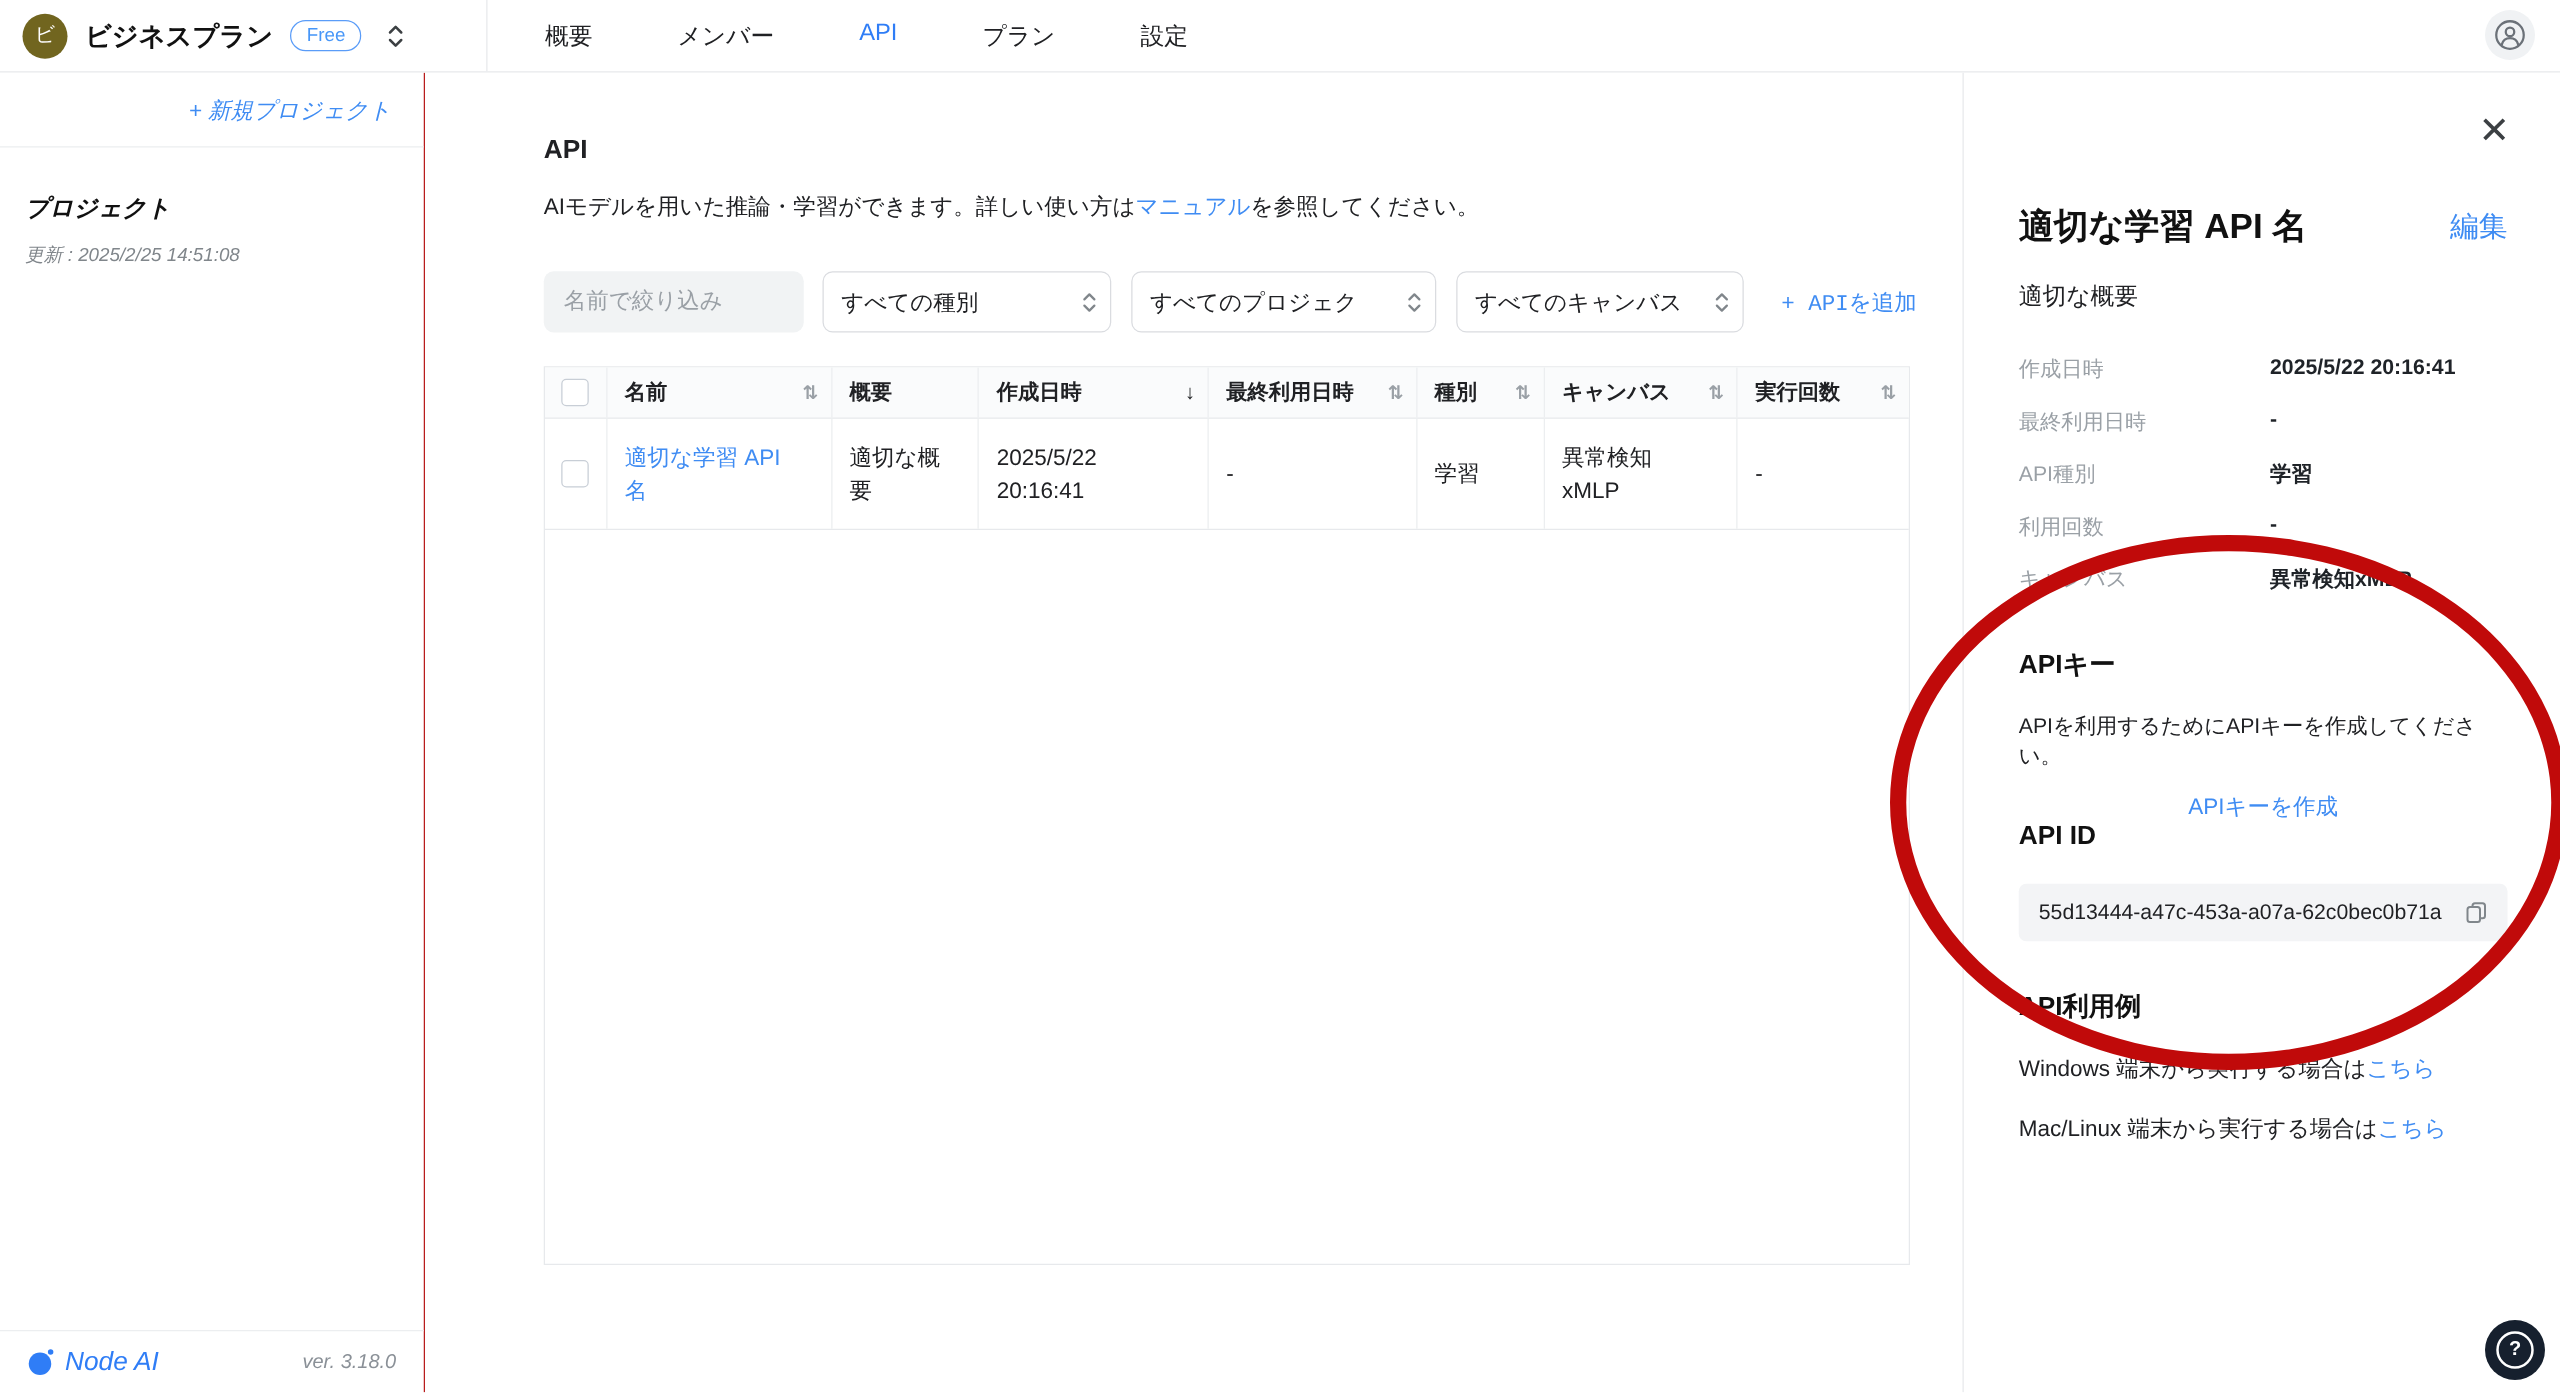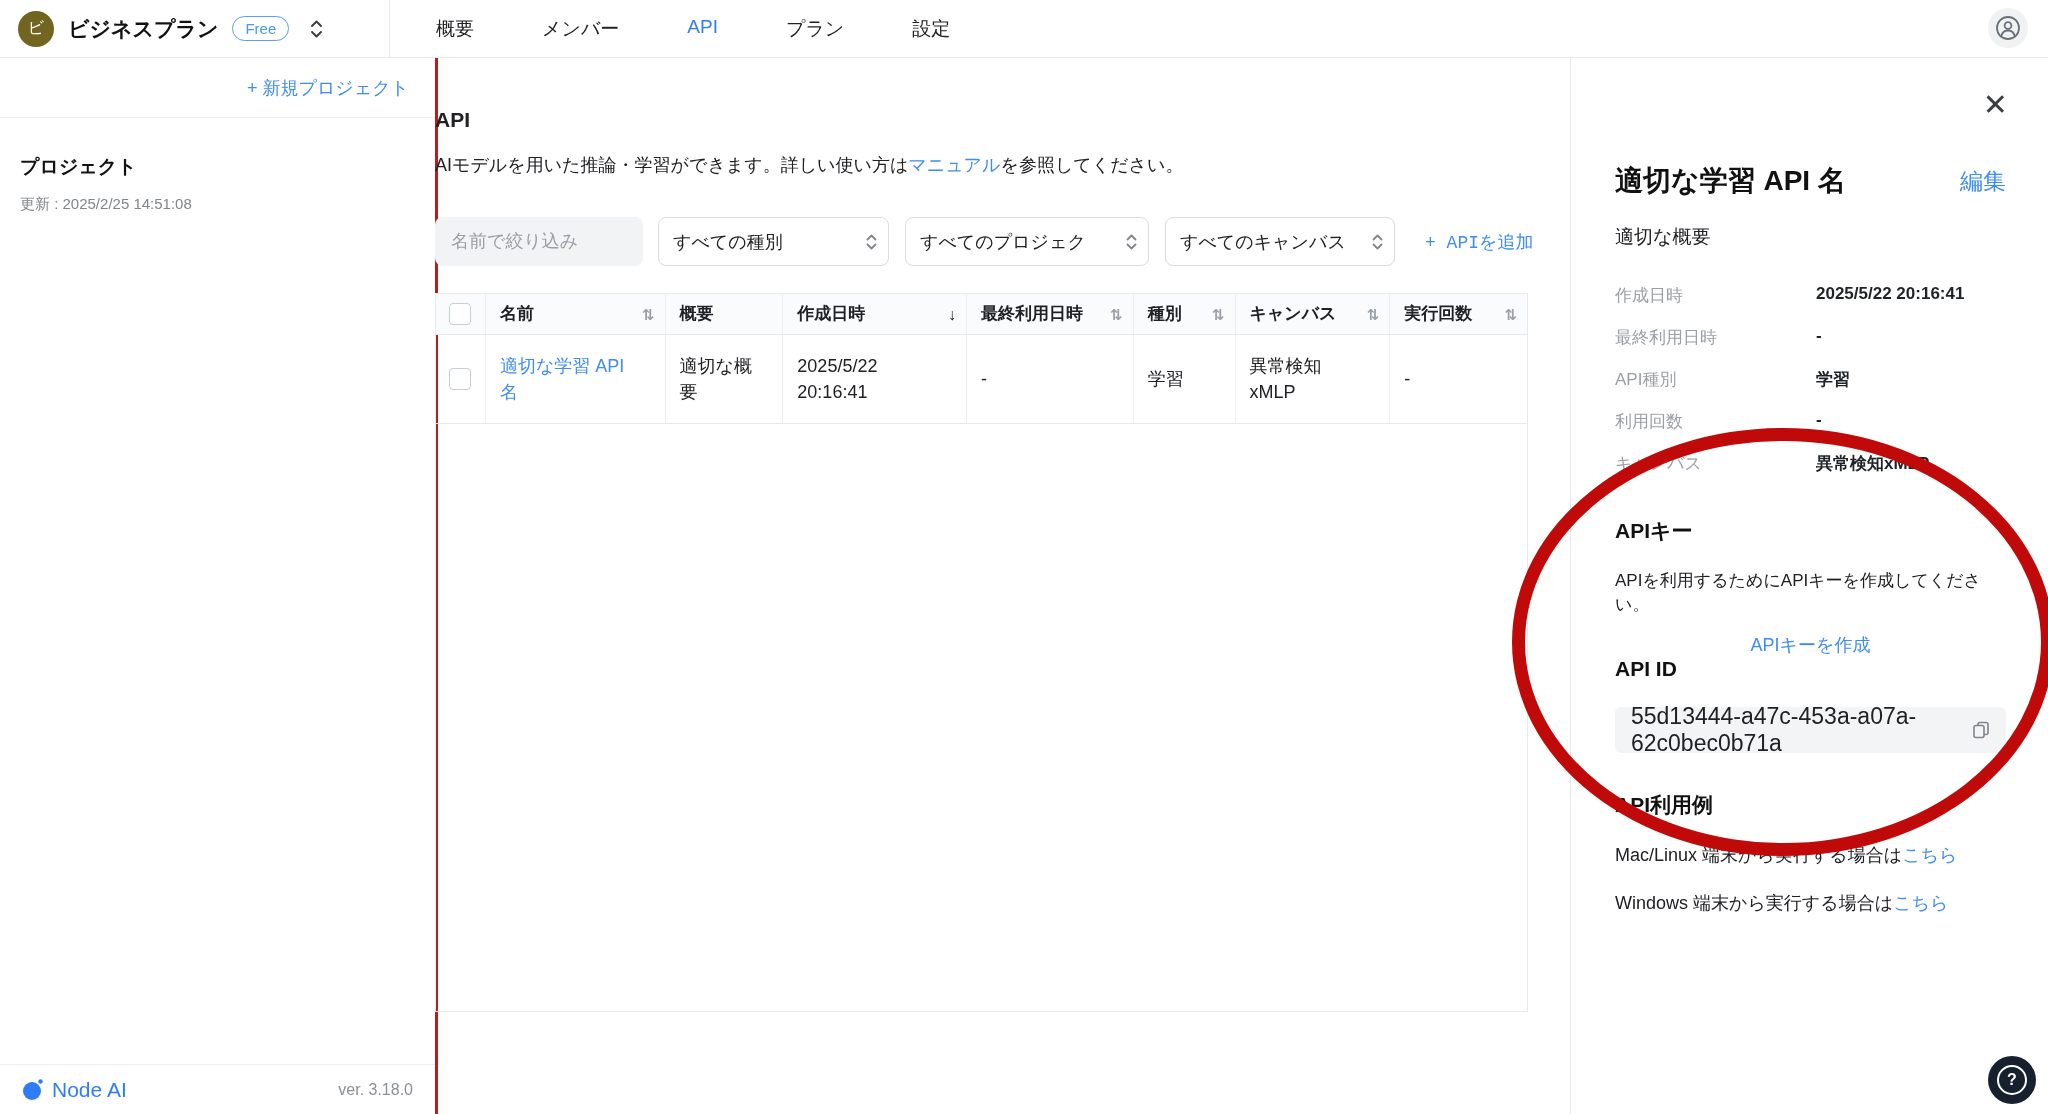--- a/index.html
+++ b/index.html
@@ -15,22 +15,22 @@
   .ws-name{font-size:21px;font-weight:bold;color:#111;white-space:nowrap;}
   .ws-badge{border:1.5px solid #5a9cf8;color:#4796f8;border-radius:999px;font-size:15px;
             padding:2px 12px;line-height:1.3;}
   .ws-caret{margin-left:6px;display:flex;align-items:center;}
   .tabs{display:flex;gap:68px;margin-left:46px;font-size:19px;}
   .tab{cursor:pointer;color:#202124;white-space:nowrap;}
   .tab.active{color:#2f7df6;}
   .top-avatar{position:absolute;right:20px;top:8px;width:40px;height:40px;border-radius:50%;
               background:#f0f2f4;display:flex;align-items:center;justify-content:center;}
   
-  .sidebar{position:absolute;top:58px;left:0;width:438px;bottom:0;border-right:3px solid #b91c1c;
-           box-sizing:border-box;background:#fff;}
+  .sidebar{position:absolute;top:58px;left:0;width:340px;bottom:0;border-right:1px solid #b91c1c;
+           box-sizing:border-box;background:#fff;font-style:italic;}
   .new-project-row{height:59px;border-bottom:1px solid #eceef0;display:flex;align-items:center;
                    justify-content:flex-end;padding-right:26px;}
   .link{color:#3f8cf3;cursor:pointer;text-decoration:none;}
   .new-project-row .link{font-size:18px;}
   .proj-title{margin:36px 0 0 20px;font-size:19px;font-weight:bold;color:#111;}
   .proj-updated{margin:15px 0 0 20px;font-size:15px;color:#80868b;}
   .sidebar-footer{position:absolute;left:0;right:0;bottom:0;height:49px;border-top:1px solid #eceef0;
                   display:flex;align-items:center;justify-content:space-between;padding:0 22px;}
   .logo{display:flex;align-items:center;gap:8px;font-size:21px;color:#2f7df6;font-weight:500;}
   .version{font-size:16px;color:#8a9097;}
@@ -90,21 +90,21 @@
   .detail-row{display:flex;margin-bottom:19px;font-size:17px;}
   .detail-label{width:201px;color:#9aa0a6;flex:0 0 auto;}
   .detail-value{font-weight:600;color:#1f2328;}
   .section-h{font-size:21px;font-weight:bold;color:#111;}
   .apikey-h{margin-top:42px;}
   .apikey-desc{margin-top:24px;font-size:17px;line-height:1.4;}
   .apikey-link{margin-top:16px;text-align:center;font-size:18px;}
   .apiid-h{}
   .apiid-box{margin-top:26px;height:46px;background:#f3f4f6;border-radius:6px;display:flex;
              align-items:center;justify-content:space-between;padding:0 14px 0 16px;}
-  .apiid-text{font-size:23px;color:#202124;}
+  .apiid-text{font-size:17px;color:#202124;}
   .copy-btn{cursor:pointer;display:flex;align-items:center;}
   .usage-h{margin-top:38px;}
   .usage-line{margin-top:24px;font-size:18px;}
   
   .annotation{position:absolute;left:1512px;top:428px;width:516px;height:402px;
               border:13px solid #c00a0a;border-radius:50%;z-index:50;pointer-events:none;}
   .help-btn{position:absolute;right:12px;bottom:10px;width:48px;height:48px;border-radius:50%;
             background:#16202e;display:flex;align-items:center;justify-content:center;cursor:pointer;z-index:60;}
   .help-inner{width:26px;height:26px;border:2.5px solid #fff;border-radius:50%;color:#fff;
               display:flex;align-items:center;justify-content:center;font-size:16px;font-weight:bold;}
@@ -300,24 +300,24 @@
       <span class="copy-btn">
         <svg width="22" height="22" viewBox="0 0 22 22">
             <rect x="8" y="3.5" width="10" height="12" rx="2" fill="none" stroke="#80868b" stroke-width="1.6"></rect>
             <rect x="4" y="6.5" width="10" height="12" rx="2" fill="#f3f4f6" stroke="#80868b" stroke-width="1.6"></rect>
           </svg>
       </span>
     </div>
 
     <div class="section-h usage-h">API利用例</div>
     <div class="usage-line">
+      <span>Windows 端末から実行する場合は</span><span class="link">こちら</span>
+    </div>
+    <div class="usage-line">
       <span>Mac/Linux 端末から実行する場合は</span><span class="link">こちら</span>
-    </div>
-    <div class="usage-line">
-      <span>Windows 端末から実行する場合は</span><span class="link">こちら</span>
     </div>
   </div>
 
   <div class="annotation"></div>
 
   <div class="help-btn">
     <span class="help-inner">?</span>
   </div>
 
 </div>

